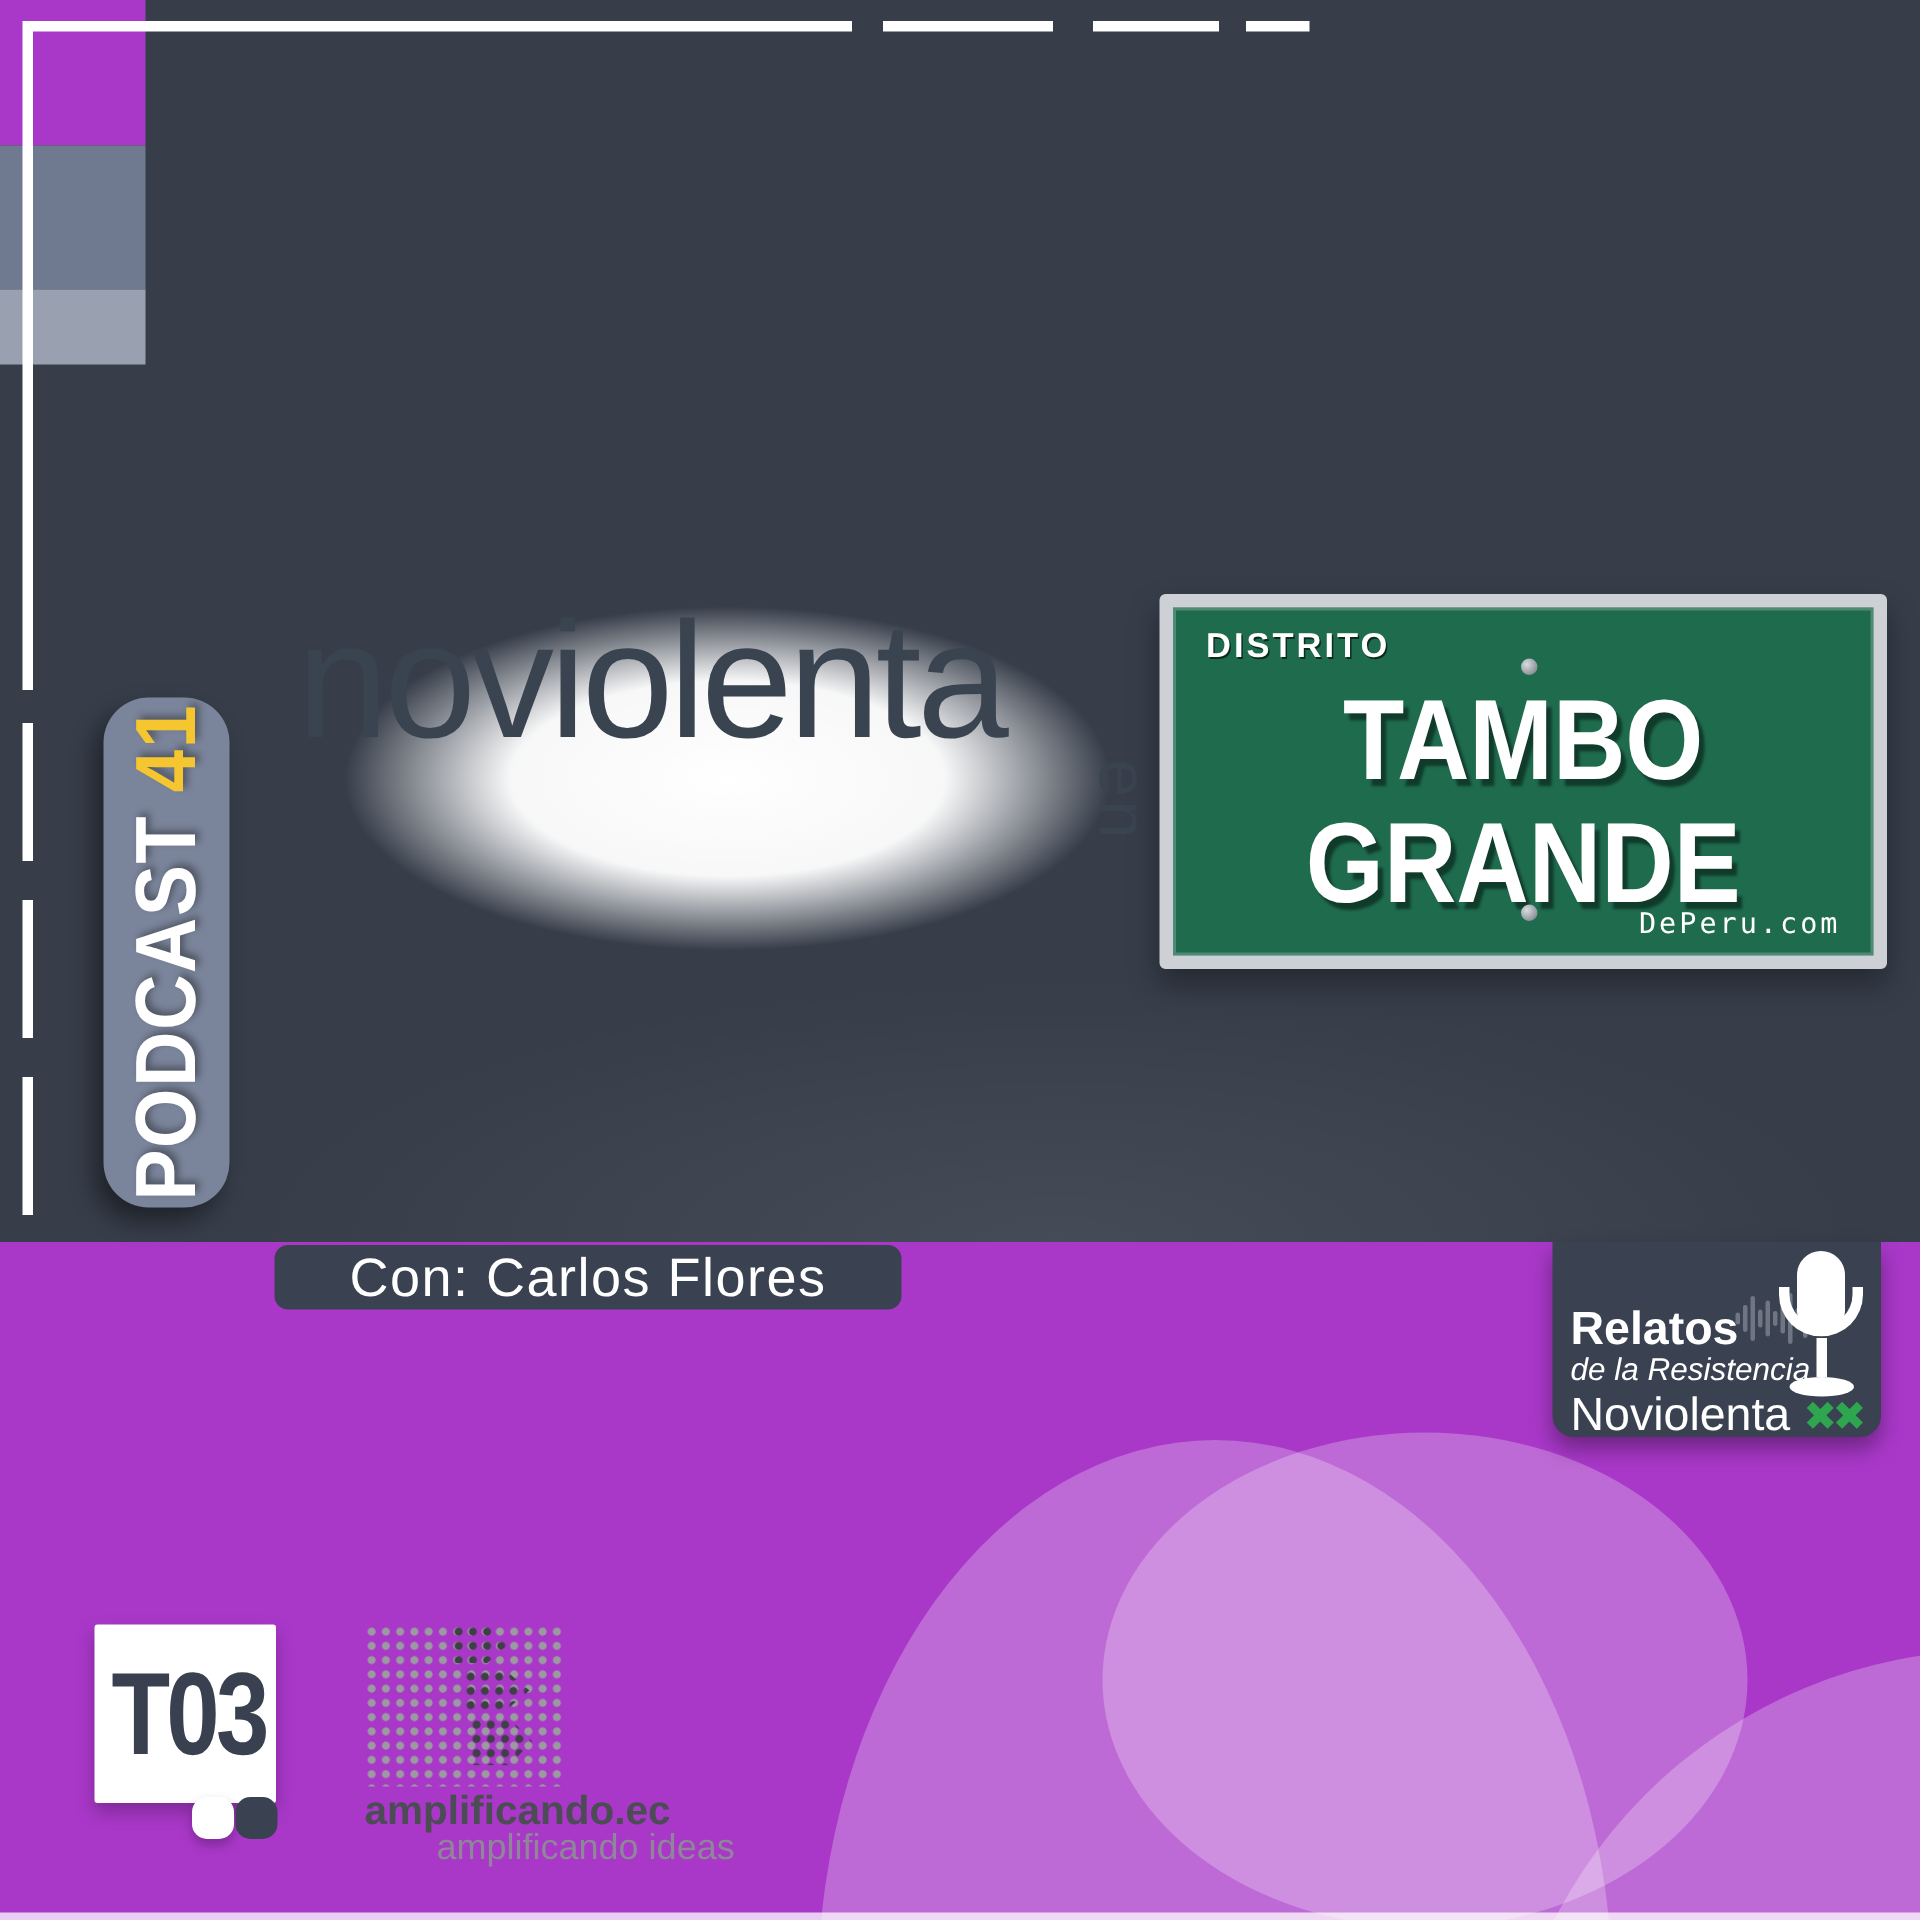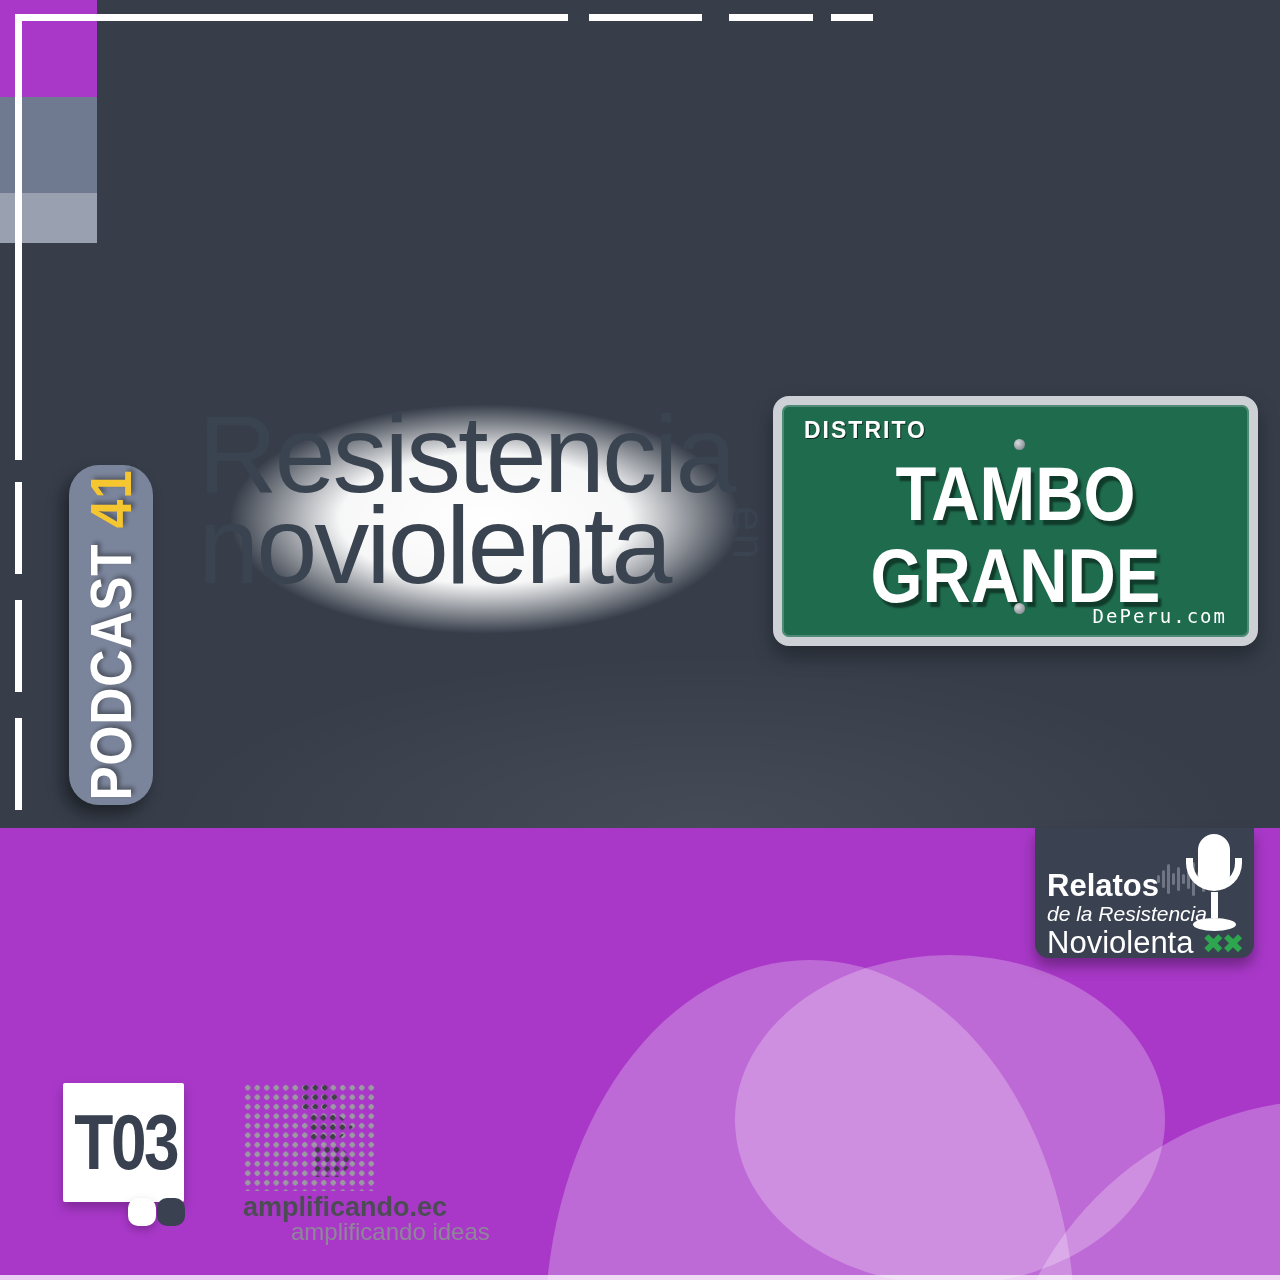--- a/index.html
+++ b/index.html
@@ -51,21 +51,21 @@
     font-size:110px;line-height:91px;letter-spacing:-3px;
     color:#3a4350;white-space:nowrap;
   }
   .title-connector{
     position:absolute;left:722px;top:506px;z-index:2;
     writing-mode:vertical-rl;font-size:46px;letter-spacing:2px;color:#3a4350;
   }
   
   .street-sign{
     position:absolute;left:773px;top:396px;width:485px;height:250px;z-index:2;
-    background:#1e6b4e;border:9px solid #cdd1d5;border-radius:16px;
+    background:#1e6b4e;border:9px solid #cdd1d5;border-radius:4px;
     box-sizing:border-box;box-shadow:0 10px 20px rgba(0,0,0,.35),
       inset 0 0 0 2px rgba(255,255,255,.22);
   }
   .sign-category{
     position:absolute;left:22px;top:12px;color:#fff;font-weight:bold;
     font-size:23px;letter-spacing:2px;text-shadow:1px 1px 0 rgba(0,0,0,.6);
   }
   .sign-name{
     position:absolute;left:0;right:0;top:48px;text-align:center;
     color:#fff;font-weight:bold;font-size:76px;line-height:82px;
@@ -173,36 +173,38 @@
     <div class="bubble bubble-c"></div>
     <div class="bottom-strip"></div>
   </div>
 
   <div class="podcast-badge">
     <div class="vtext"><span>PODCAST</span>&nbsp;<span class="num">41</span></div>
   </div>
 
   <div class="title-glow"></div>
   <div class="title">
-    <div>Resistencia</div>
     <div>noviolenta</div>
   </div>
   <div class="title-connector">en</div>
 
   <div class="street-sign">
     <div class="sign-category">DISTRITO</div>
     <div class="screw screw-top"></div>
     <div class="sign-name">
       <div>TAMBO</div>
       <div>GRANDE</div>
     </div>
     <div class="screw screw-bottom"></div>
     <div class="sign-credit">DePeru.com</div>
   </div>
 
+  <div class="host-badge">
+    <span>Con: Carlos Flores</span>
+  </div>
 
   <div class="series-badge">
     <div class="waveform">
       <div style="height:8px"></div>
         <div style="height:18px"></div>
         <div style="height:30px"></div>
       <div style="height:12px"></div>
         <div style="height:24px"></div>
         <div style="height:10px"></div>
       <div style="height:20px"></div>

